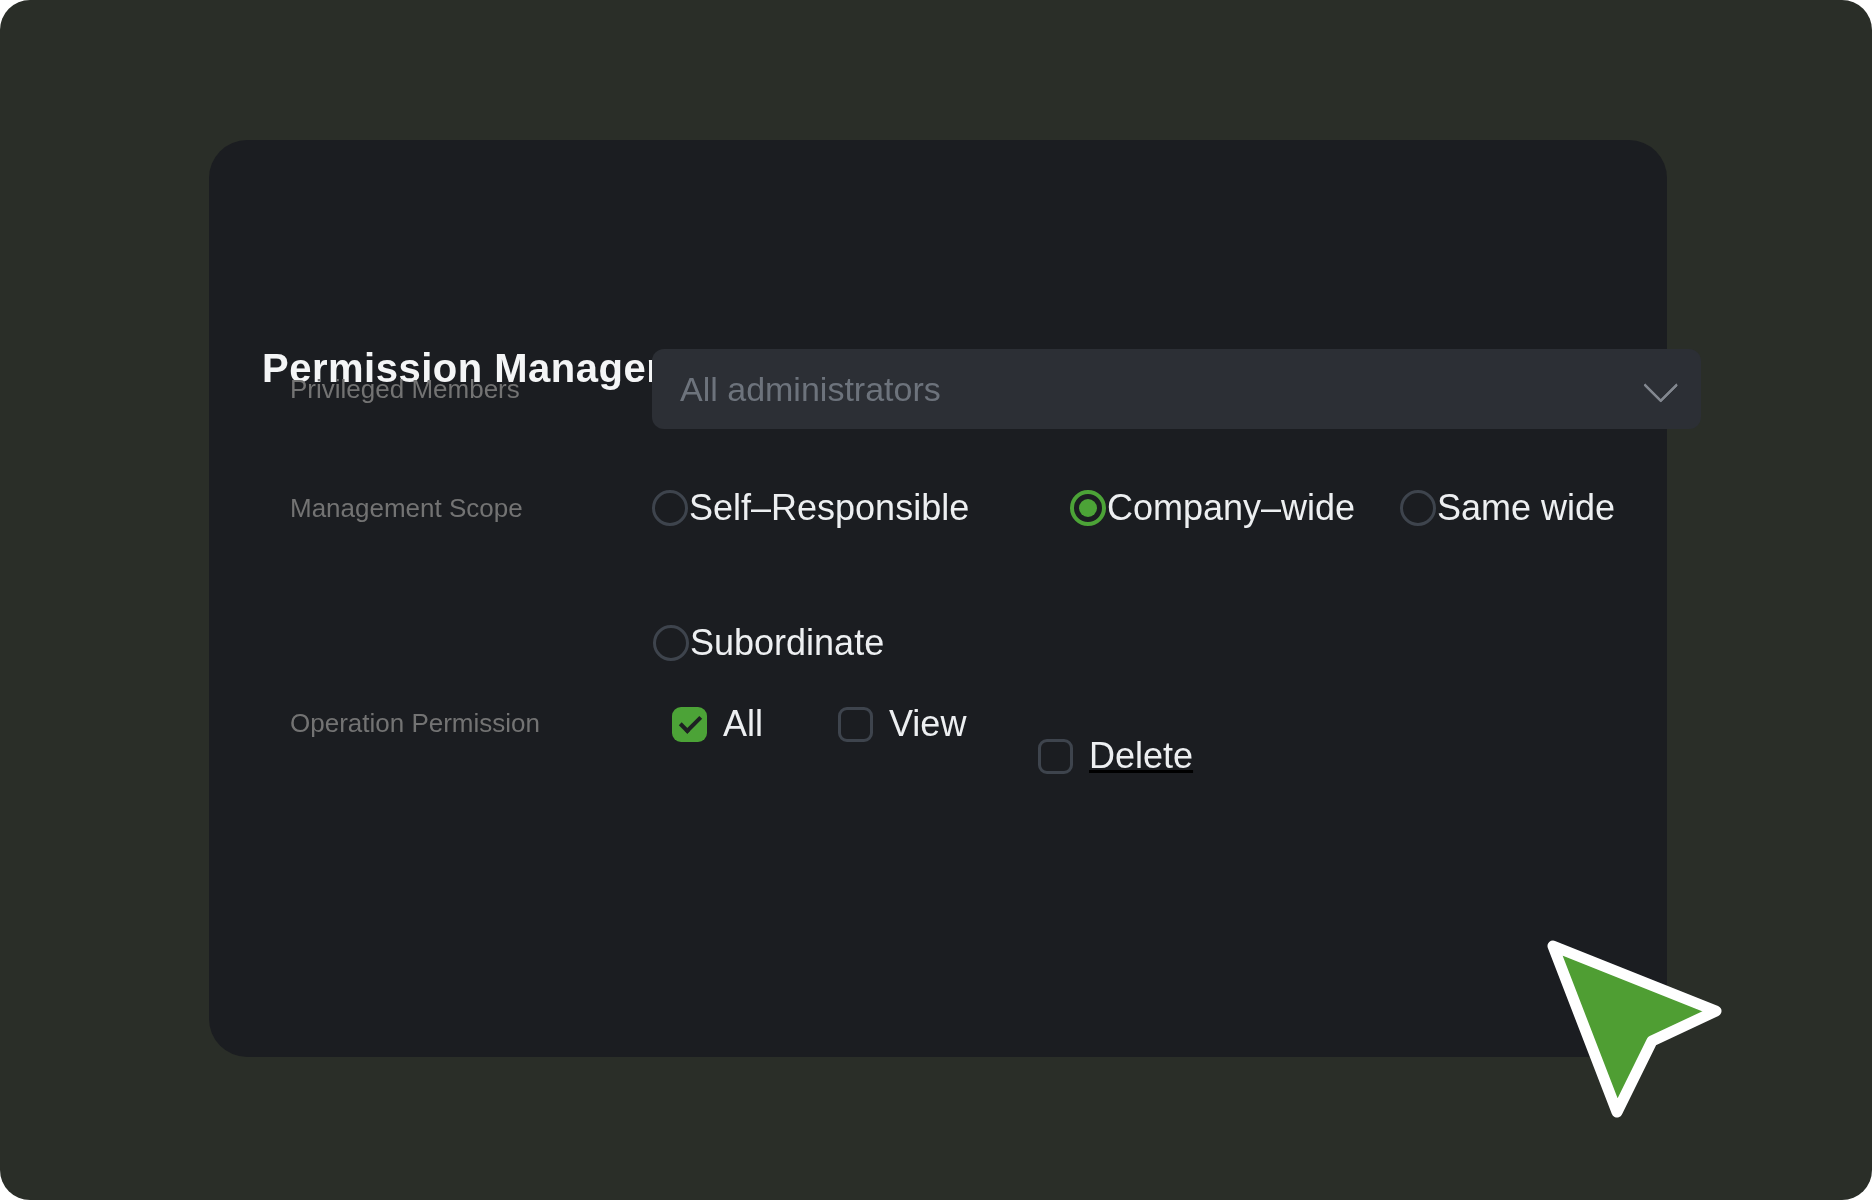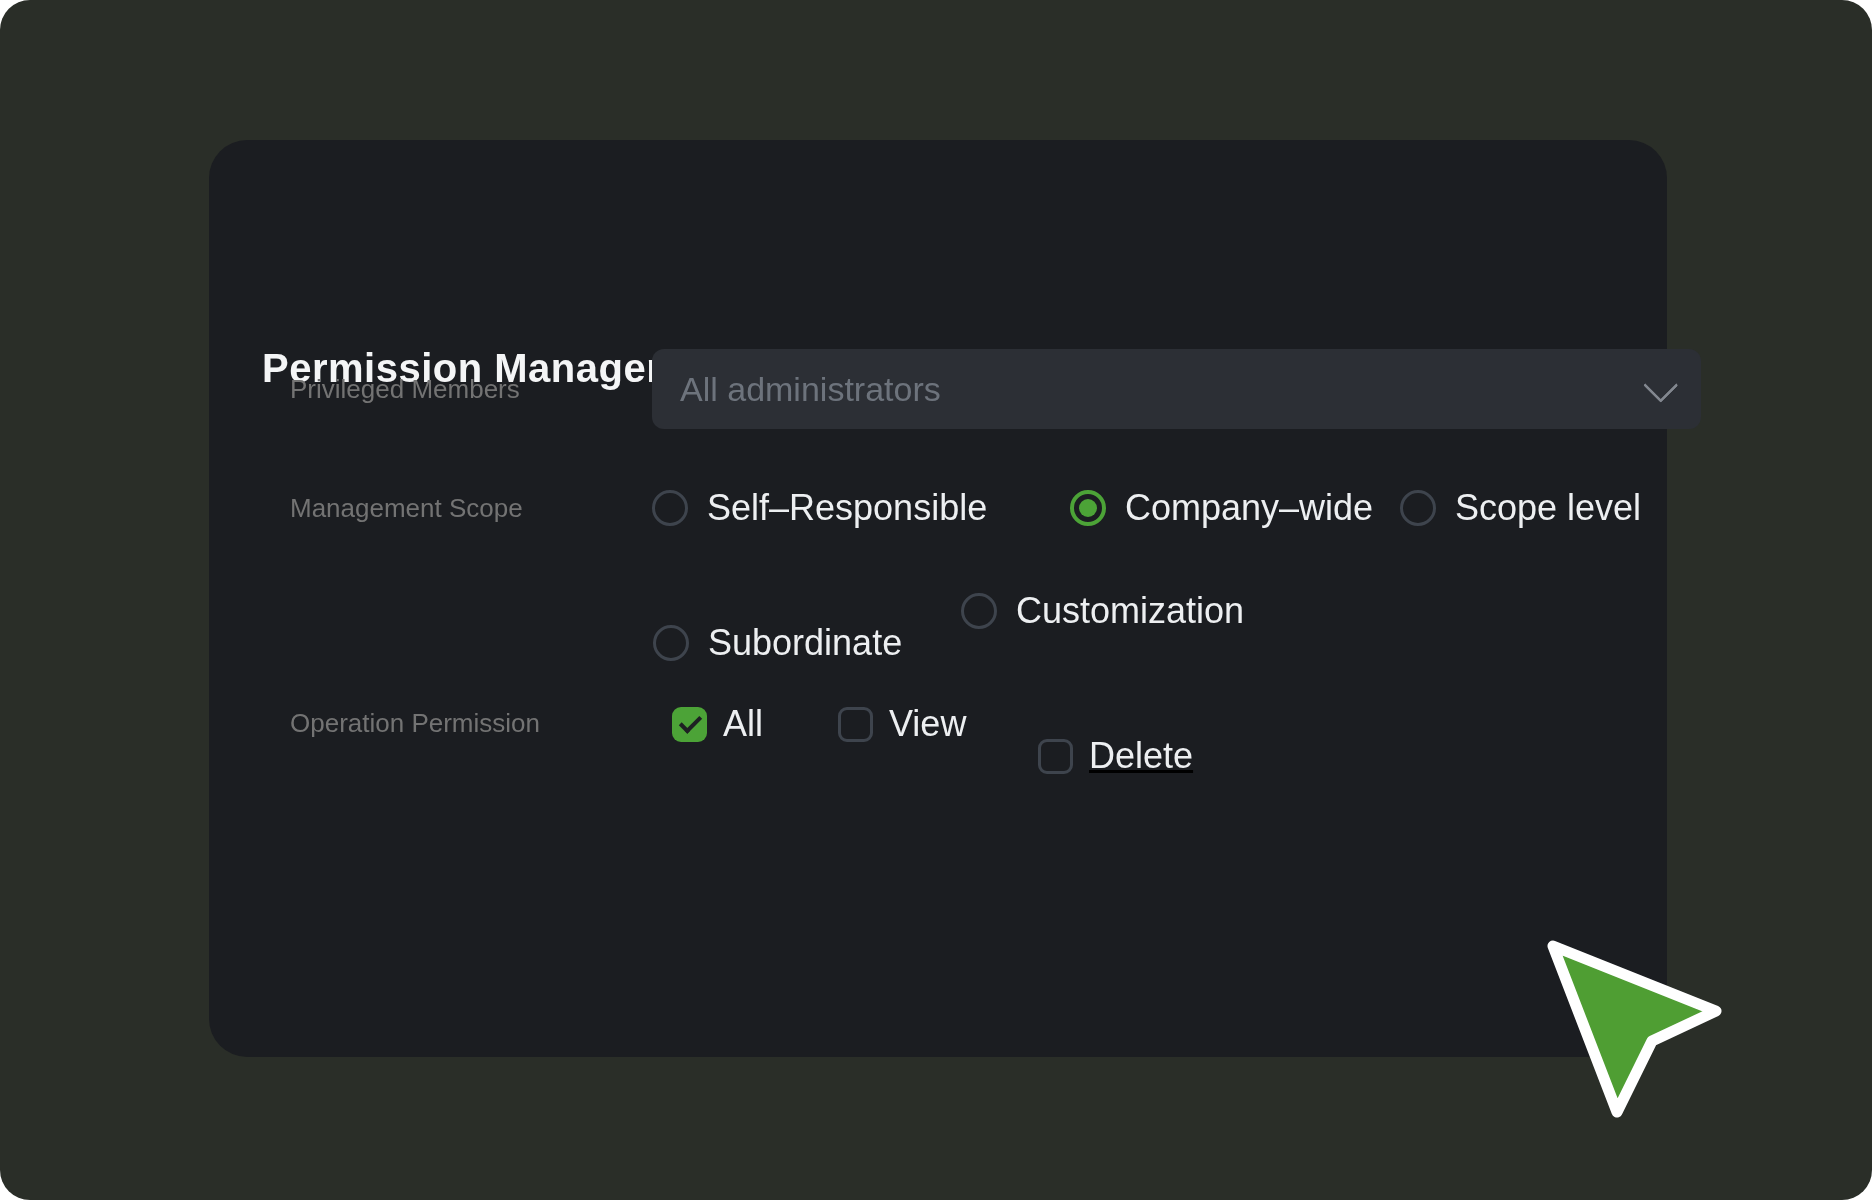--- a/index.html
+++ b/index.html
@@ -52,21 +52,21 @@
     width: 22px; height: 22px;
     border-right: 3px solid #82878f;
     border-bottom: 3px solid #82878f;
     transform: rotate(45deg) translateY(-6px);
     border-radius: 2px;
     flex: 0 0 auto;
   }
 
   .option-item {
     position: absolute;
-    display: flex; align-items: center; gap: 19px;
+    display: flex; align-items: center; gap: 1px;
     height: 36px; cursor: pointer; white-space: nowrap;
   }
   .option-label {
     font-size: 36px; color: #edeff1; line-height: 36px;
   }
 
   .radio {
     width: 36px; height: 36px; box-sizing: border-box;
     border-radius: 50%;
     border: 3px solid #3e444d;
@@ -134,29 +134,25 @@
     <div class="option-item pos-scope-1">
       <span class="radio"></span>
       <span class="option-label">Self–Responsible</span>
     </div>
     <div class="option-item pos-scope-2">
       <span class="radio selected"></span>
       <span class="option-label">Company–wide</span>
     </div>
     <div class="option-item pos-scope-3">
       <span class="radio"></span>
-      <span class="option-label">Scope level</span>
+      <span class="option-label">Same wide</span>
     </div>
     <div class="option-item pos-scope-4">
       <span class="radio"></span>
       <span class="option-label">Subordinate</span>
-    </div>
-    <div class="option-item pos-scope-5">
-      <span class="radio"></span>
-      <span class="option-label">Customization</span>
     </div>
 
     <div class="field-label label-operation">Operation Permission</div>
 
     <div class="option-item op-item pos-op-1">
       <span class="checkbox checked"></span>
       <span class="option-label">All</span>
     </div>
     <div class="option-item op-item pos-op-2">
       <span class="checkbox"></span>

